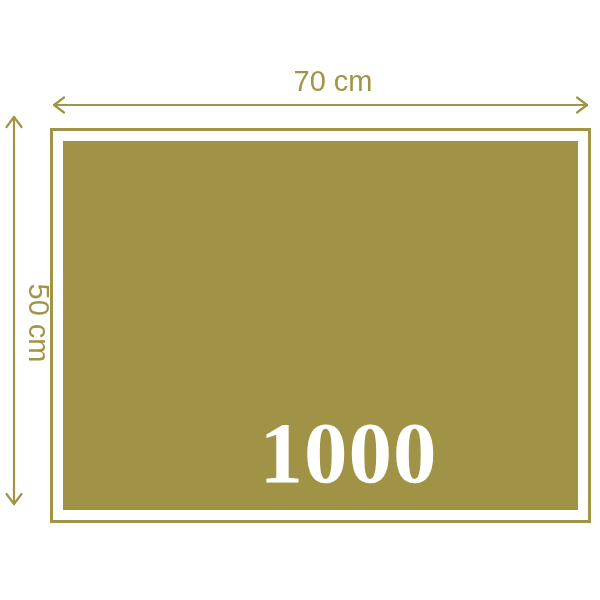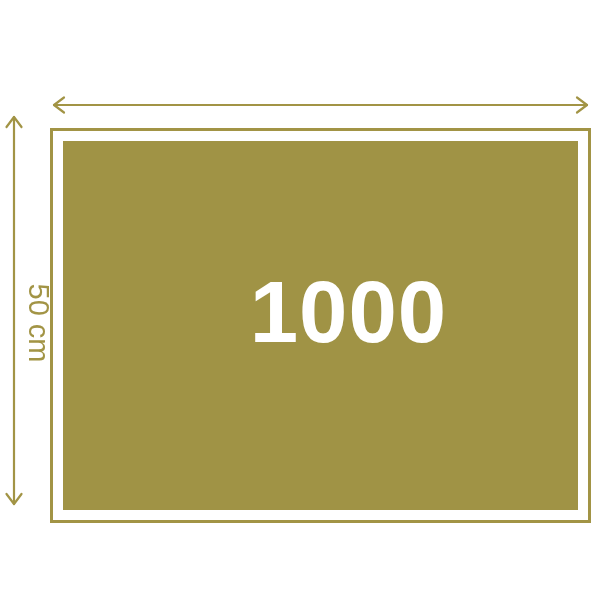--- a/index.html
+++ b/index.html
@@ -74,37 +74,39 @@
     box-sizing: border-box;
     border: 3px solid var(--accent, #a29445);
     background: var(--background, #ffffff);
     padding: 10px;
   }
   .puzzle-fill {
     width: 100%;
     height: 100%;
     background: var(--fill, #a09345);
     display: flex;
-    align-items: center;
+    align-items: flex-end;
     justify-content: center;
+    font-family: Liberation Serif, serif;
   }
   .piece-count {
     transform: translate(28px, -14px);
     font-size: 87px;
     font-weight: 700;
     letter-spacing: 1px;
     color: var(--number, #ffffff);
     line-height: 1;
   }
 </style>
 </head>
 <body>
 
 <div class="stage">
 
+  <div class="width-label">70 cm</div>
 
   <div class="h-arrow">
     <svg viewBox="0 0 541 24" xmlns="http://www.w3.org/2000/svg" aria-hidden="true">
       <g fill="none" stroke="currentColor" stroke-width="2.2" stroke-linecap="round" stroke-linejoin="round">
         <line x1="4" y1="12" x2="537" y2="12"></line>
         <polyline points="14,4.5 4,12 14,19.5"></polyline>
         <polyline points="527,4.5 537,12 527,19.5"></polyline>
       </g>
     </svg>
   </div>

